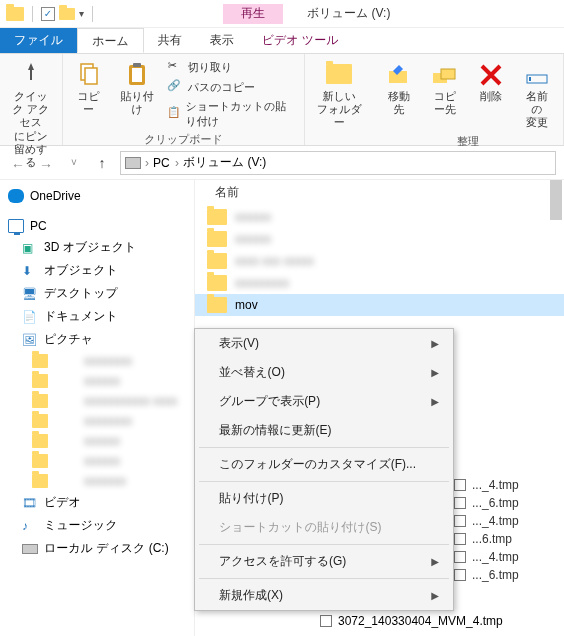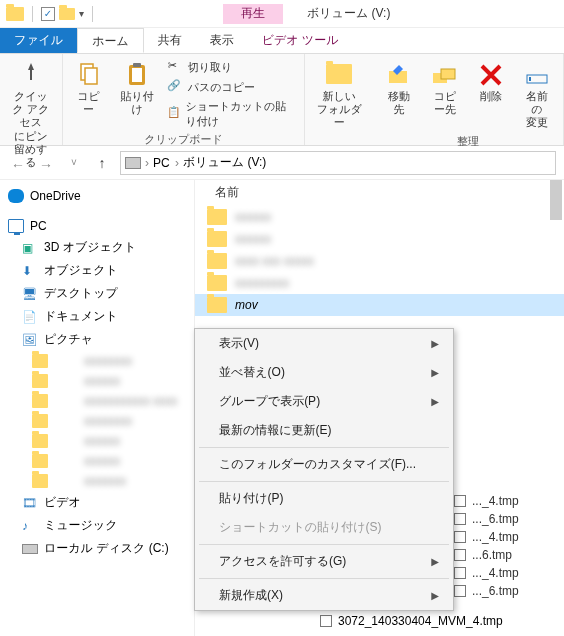--- a/index.html
+++ b/index.html
@@ -41,29 +41,29 @@
   .folder { background:#ffd96a; border-radius:1px; position:relative; }
   .folder::before { content:""; position:absolute; top:-3px; left:0; width:7px; height:3px; background:#ffd96a; border-radius:1px 1px 0 0; }
   .pc-ic { width:16px; height:12px; border:1px solid #2a7abf; border-radius:1px; position:relative; }
   .pc-ic::after { content:""; position:absolute; bottom:-3px; left:5px; width:6px; height:2px; background:#2a7abf; }
   .cloud-ic { width:16px; height:10px; border-radius:6px; background:#0a84d8; }
   .blur { color:transparent; text-shadow:0 0 6px #888; }
   .filepane { flex:1; position:relative; overflow:hidden; }
   .colhead { position:absolute; top:4px; left:20px; font-size:12px; color:#333; }
   .flist { position:absolute; top:26px; left:0; right:0; }
   .frow { display:flex; align-items:center; gap:8px; padding:3px 8px 3px 12px; font-size:12px; }
-  .frow.sel { background:#cce8ff;font-style:italic; }
+  .frow.sel { background:#cce8ff; }
   .frow .fic { width:20px; height:16px; }
   .ctxmenu { position:absolute; left:194px; top:328px; width:260px; background:#f4f4f4; border:1px solid #bdbdbd; box-shadow:2px 2px 6px rgba(0,0,0,.25); font-size:12px; z-index:10; }
   .ctxmenu .mi { display:flex; align-items:center; justify-content:space-between; padding:6px 14px 6px 24px; color:#222; }
   .ctxmenu .mi.dis { color:#9a9a9a; }
   .ctxmenu .sepline { height:1px; background:#d8d8d8; margin:2px 4px; }
   .ctxmenu .arrow { color:#555; font-size:10px; }
   .ctxmenu .shortcut { color:#555; font-size:11px; }
-  .filelist2 { position:absolute; left:454px; top:492px; font-size:12px; color:#333;text-align:center; }
+  .filelist2 { position:absolute; left:454px; top:476px; font-size:12px; color:#333;text-align:center; }
   .filelist2 .r { display:flex; align-items:center; gap:6px; padding:2px 0; }
   .filelist2 .cb { width:12px; height:12px; border:1px solid #777; }
   .scroll-indicator { position:absolute; right:0; top:0; width:16px; height:100%; }
   .scroll-thumb { position:absolute; top:0; left:2px; width:12px; height:40px; background:#ccc; }
   svg { display:block; }
 </style>
 </head>
 <body>
 
 <div class="titlebar">

